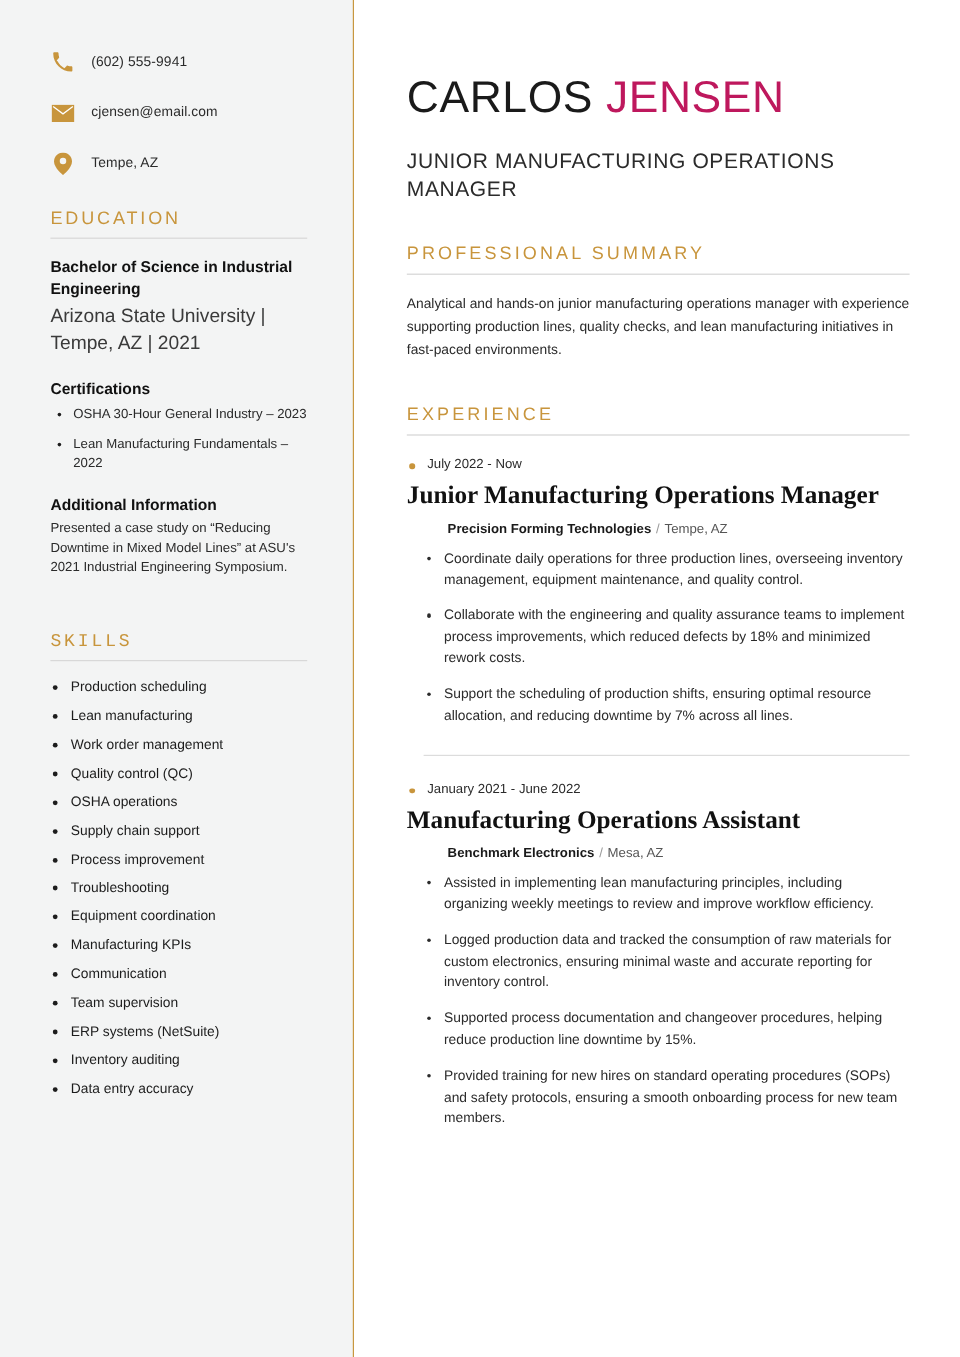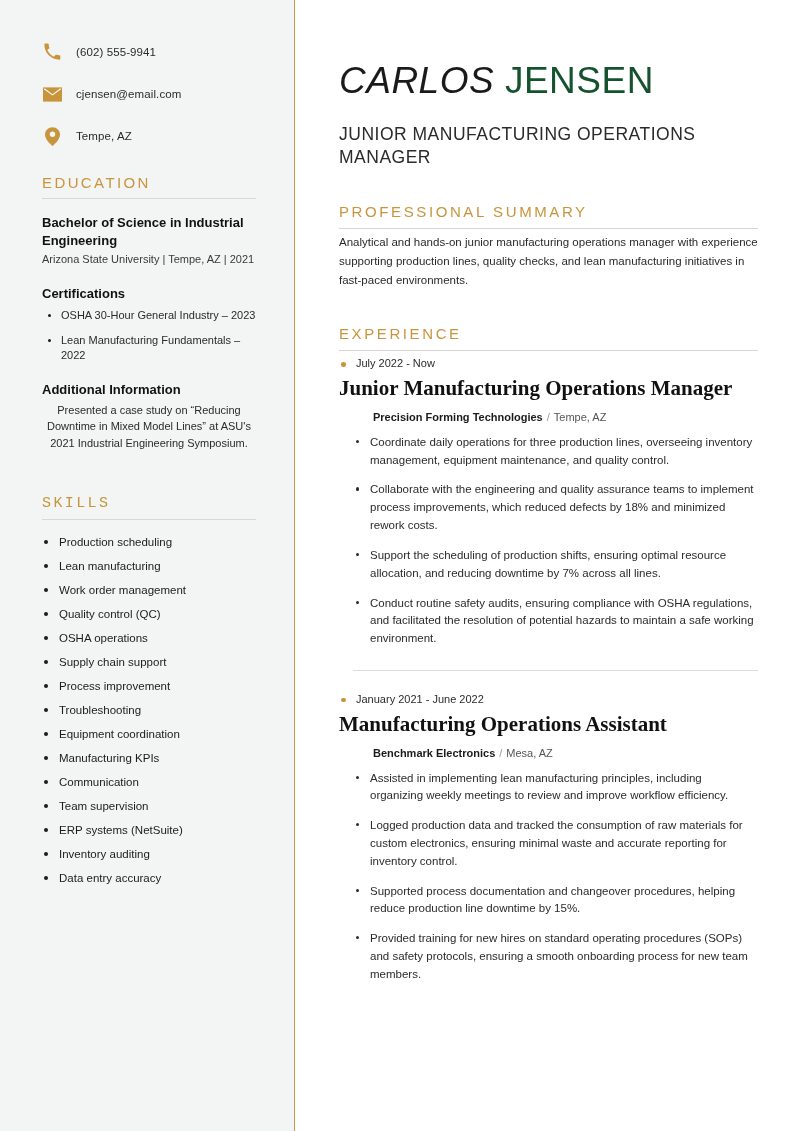--- a/index.html
+++ b/index.html
@@ -40,61 +40,61 @@
     border-bottom:1.5px solid #d8d8d8;
     margin-bottom:15px;
   }
   .skills-head { margin-top:44px;font-family:Liberation Mono, monospace; }
 
   .sub-title {
     font-size:13px; font-weight:bold; color:#111;
     line-height:1.35; margin-bottom:3px;
   }
   .sub-meta {
-    font-size:11px; color:#3a3a3a; line-height:1.45;
+    font-size:16px; color:#3a3a3a; line-height:1.45;
   }
   .blk { margin-bottom:17px; }
   .blk:last-child { margin-bottom:0; }
 
   ul.side-list { list-style:none; margin:5px 0 0 0; }
   ul.side-list li {
     font-size:11px; color:#2a2a2a; line-height:1.45;
     position:relative; padding-left:19px; margin-bottom:9px;
   }
   ul.side-list li::before {
     content:""; position:absolute; left:6px; top:6px;
     width:3.2px; height:3.2px; border-radius:50%; background:#1c1c1c;
   }
-  .addl-text { font-size:11px; color:#2a2a2a; line-height:1.5;text-align:center; }
+  .addl-text { font-size:11px; color:#2a2a2a; line-height:1.5; }
 
   ul.skills { list-style:none; margin:0; }
   ul.skills li {
     font-size:11.5px; color:#1c1c1c; line-height:1.3;
     position:relative; padding-left:17px; margin-bottom:9px;
   }
   ul.skills li::before {
     content:""; position:absolute; left:2px; top:5px;
     width:4px; height:4px; border-radius:50%; background:#1c1c1c;
   }
 
   
   .main { flex:1; padding:62px 42px 0 44px; background:#fff; }
   .name {
     font-size:37px; font-weight:400; letter-spacing:.5px;
     line-height:1.05; margin-bottom:22px;
   }
-  .name .first { color:#1a1a1a;font-style:italic; }
-  .name .last { color:#14532d; }
+  .name .first { color:#1a1a1a; }
+  .name .last { color:#be185d; }
   .headline {
     font-size:17.5px; color:#2b2b2b; font-weight:400;
     letter-spacing:.5px; line-height:1.33; margin-bottom:34px;
   }
   .main-head {
     font-size:15px; letter-spacing:2.6px; color:#c8953c; font-weight:400;
-    padding-bottom:8px; border-bottom:1.3px solid #d5d5d5; margin-bottom:4px;
+    padding-bottom:8px; border-bottom:1.3px solid #d5d5d5; margin-bottom:16px;
   }
   .summary-text {
     font-size:11.5px; color:#2a2a2a; line-height:1.62;
   }
   .exp-head { margin-top:36px; }
 
   .job { padding-top:2px; }
   .job-date {
     font-size:11px; color:#2b2b2b; position:relative; padding-left:17px;
     margin-bottom:7px;
@@ -219,21 +219,20 @@
     <section class="job">
       <div class="job-date">July 2022 - Now</div>
       <div class="job-title">Junior Manufacturing Operations Manager</div>
       <div class="job-meta">
         <span class="co">Precision Forming Technologies</span><span class="slash">/</span><span class="loc">Tempe, AZ</span>
       </div>
       <ul class="duties">
         <li>Coordinate daily operations for three production lines, overseeing inventory management, equipment maintenance, and quality control.</li>
         <li>Collaborate with the engineering and quality assurance teams to implement process improvements, which reduced defects by 18% and minimized rework costs.</li>
         <li>Support the scheduling of production shifts, ensuring optimal resource allocation, and reducing downtime by 7% across all lines.</li>
-        <li>Conduct routine safety audits, ensuring compliance with OSHA regulations, and facilitated the resolution of potential hazards to maintain a safe working environment.</li>
       </ul>
     </section>
 
     <hr class="job-sep">
 
     <section class="job">
       <div class="job-date">January 2021 - June 2022</div>
       <div class="job-title">Manufacturing Operations Assistant</div>
       <div class="job-meta">
         <span class="co">Benchmark Electronics</span><span class="slash">/</span><span class="loc">Mesa, AZ</span>

